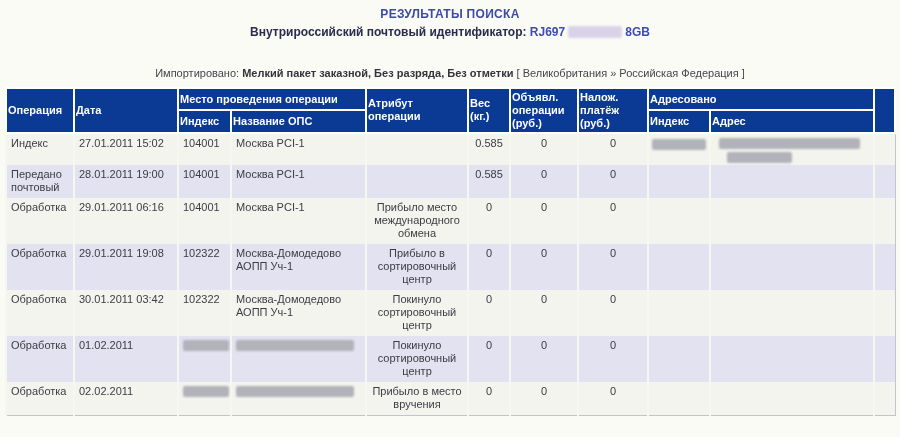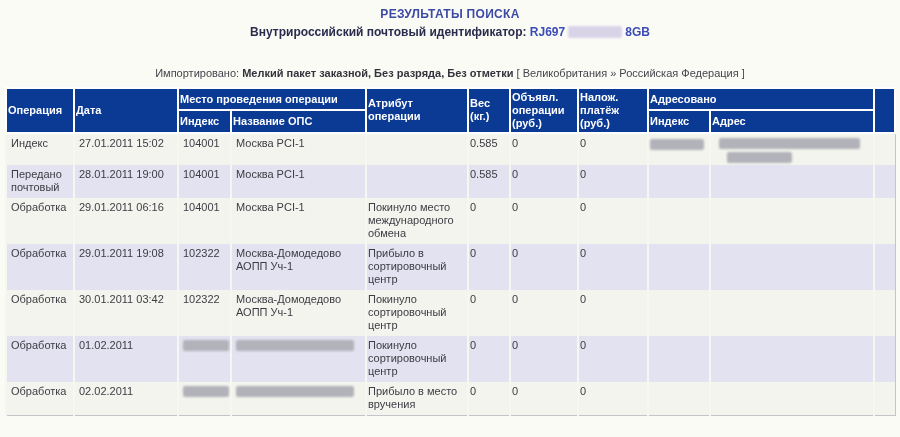--- a/index.html
+++ b/index.html
@@ -26,21 +26,21 @@
   .redact-id{width:54px;height:12px;background:var(--redact-violet);margin:0 3px 2px 3px;}
   
   table.track{border-collapse:collapse;width:889px;margin:8px 0 0 5px;
     table-layout:fixed;border:1px solid #c4c4ca;}
   th{background:var(--header-bg);color:#fdfdff;font-size:11px;font-weight:bold;
     border:2px solid var(--separator);padding:2px 1px;line-height:13px;text-align:left;}
   td{font-size:11px;line-height:13px;color:var(--text-color);
     border-left:2px solid #f7f7f2;padding:3px 4px 4px 4px;vertical-align:top;}
   tr.light td{background:var(--row-light);}
   tr.alt td{background:var(--row-alt);}
-  td.c{text-align:left;padding-left:1px;padding-right:1px;}
+  td.c{text-align:center;padding-left:1px;padding-right:1px;}
   td.addr{padding:4px 6px 2px 8px;}
   .blob-idx{width:46px;height:11px;}
   .blob-ops{width:118px;height:11px;}
   .blob-aidx{width:54px;height:11px;margin-top:1px;}
   .blob-addr1{width:95%;height:11px;display:block;}
   .blob-addr2{width:44%;height:11px;display:block;margin-top:3px;margin-left:8px;}
 </style>
 </head>
 <body>
 
@@ -123,21 +123,21 @@
           <td class="c">0</td>
           <td class="c"></td>
           <td class="addr"></td>
           <td></td>
         </tr>
         <tr class="light">
           <td>Обработка</td>
           <td>29.01.2011 06:16</td>
           <td>104001</td>
           <td>Москва PCI-1</td>
-          <td class="c">Покинуло место международного обмена</td>
+          <td class="c">Прибыло место международного обмена</td>
           <td class="c">0</td>
           <td class="c">0</td>
           <td class="c">0</td>
           <td class="c"></td>
           <td class="addr"></td>
           <td></td>
         </tr>
         <tr class="alt">
           <td>Обработка</td>
           <td>29.01.2011 19:08</td>

